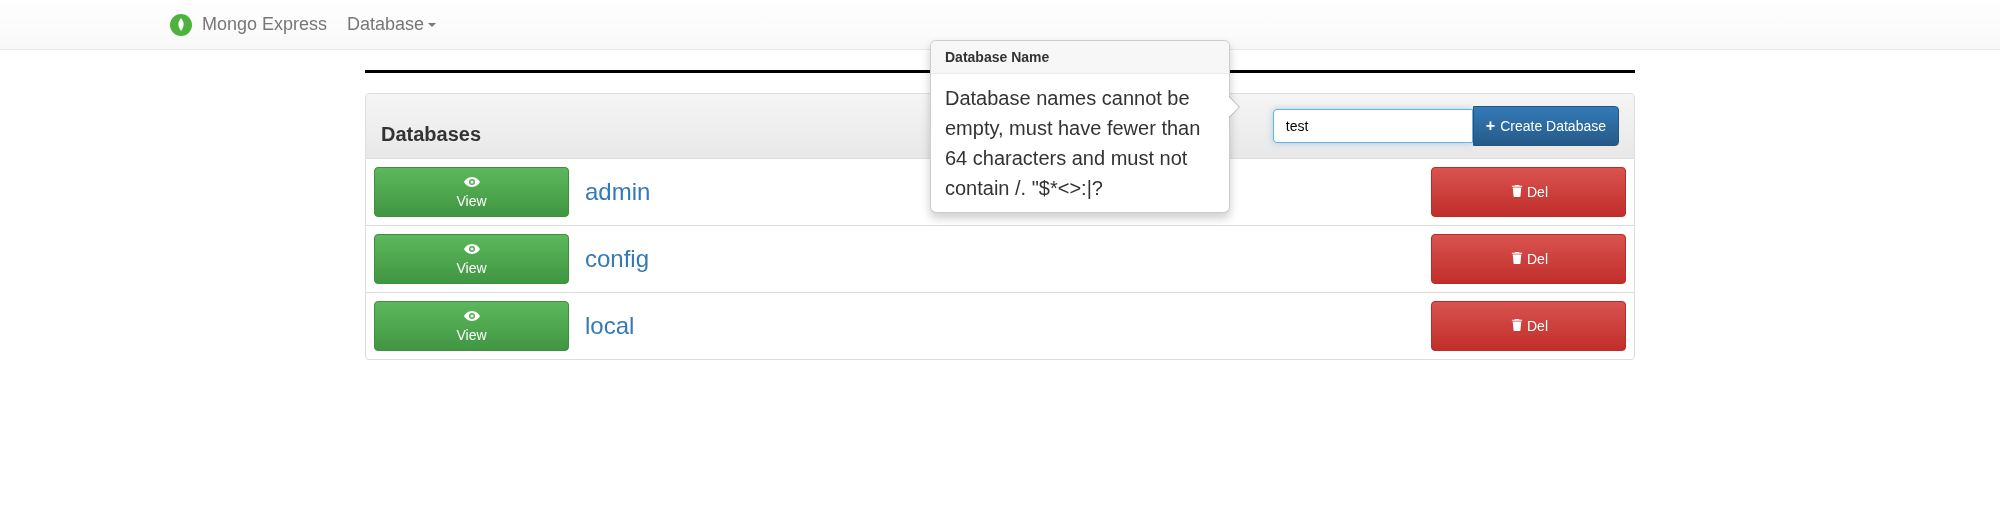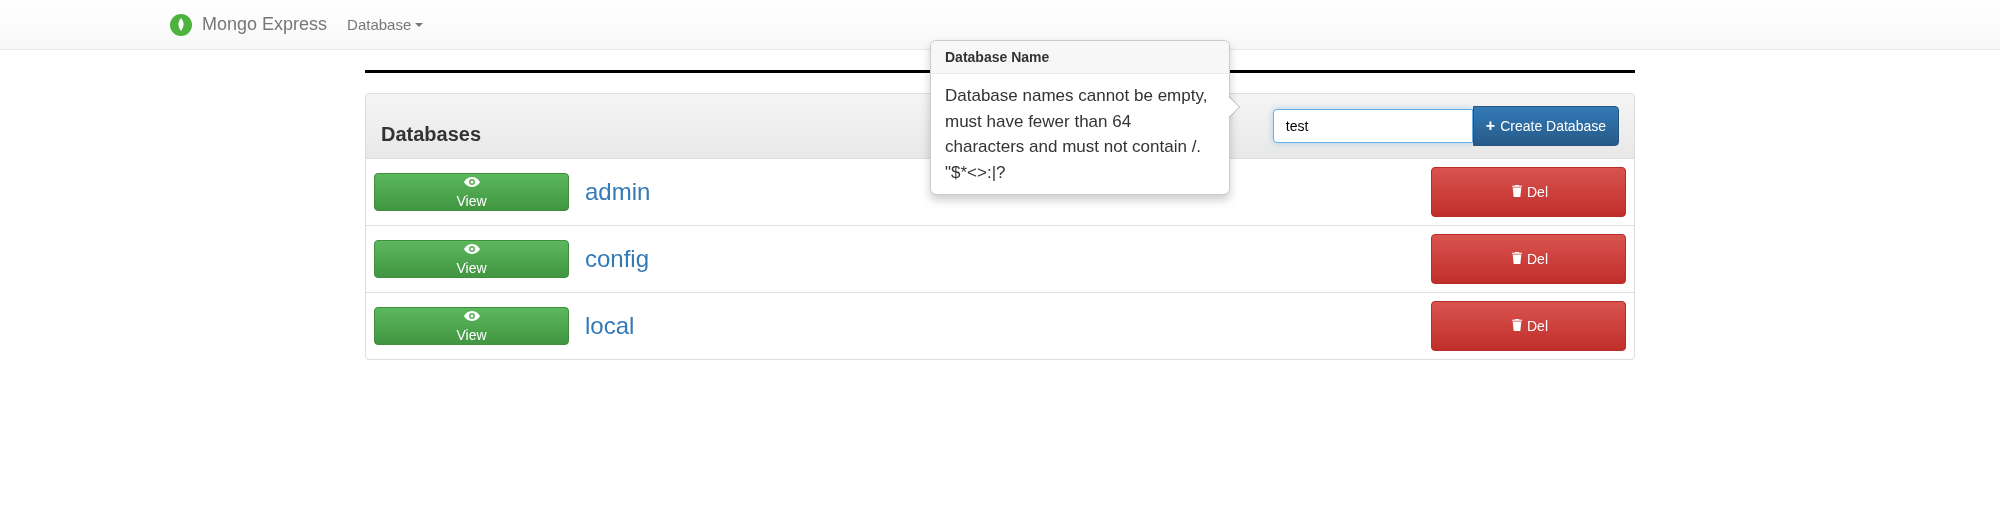--- a/index.html
+++ b/index.html
@@ -33,21 +33,21 @@
       display: flex;
       align-items: center;
       justify-content: center;
     }
     .logo-leaf {
       fill: #fff;
     }
     .nav-item {
       margin-left: 20px;
       color: #777;
-      font-size: 15px;
+      font-size: 18px;
       cursor: pointer;
       display: flex;
       align-items: center;
       gap: 4px;
     }
     .caret-down {
       width: 0;
       height: 0;
       border-left: 4px solid transparent;
       border-right: 4px solid transparent;
@@ -129,21 +129,21 @@
     }
     .table td {
       padding: 8px;
       vertical-align: middle;
     }
     .td-view { width: 210px; }
     .td-name { }
     .td-del { width: 210px; text-align: right; }
     .view-btn {
       width: 195px;
-      height: 38px;
+      height: 50px;
       background: linear-gradient(to bottom, #5cb85c, #419641);
       border: 1px solid #3e8f3e;
       border-radius: 4px;
       color: #fff;
       font-size: 14px;
       cursor: pointer;
       display: flex;
       flex-direction: column;
       align-items: center;
       justify-content: center;
@@ -190,21 +190,21 @@
     .popover-title {
       background: #f7f7f7;
       border-bottom: 1px solid #ebebeb;
       padding: 8px 14px;
       font-size: 14px;
       font-weight: bold;
       border-radius: 5px 5px 0 0;
     }
     .popover-content {
       padding: 9px 14px;
-      font-size: 17px;
+      font-size: 20px;
       color: #333;
       line-height: 1.5;
     }
     .popover-arrow {
       position: absolute;
       right: -11px;
       top: 55px;
       width: 0;
       height: 0;
       border-top: 11px solid transparent;

